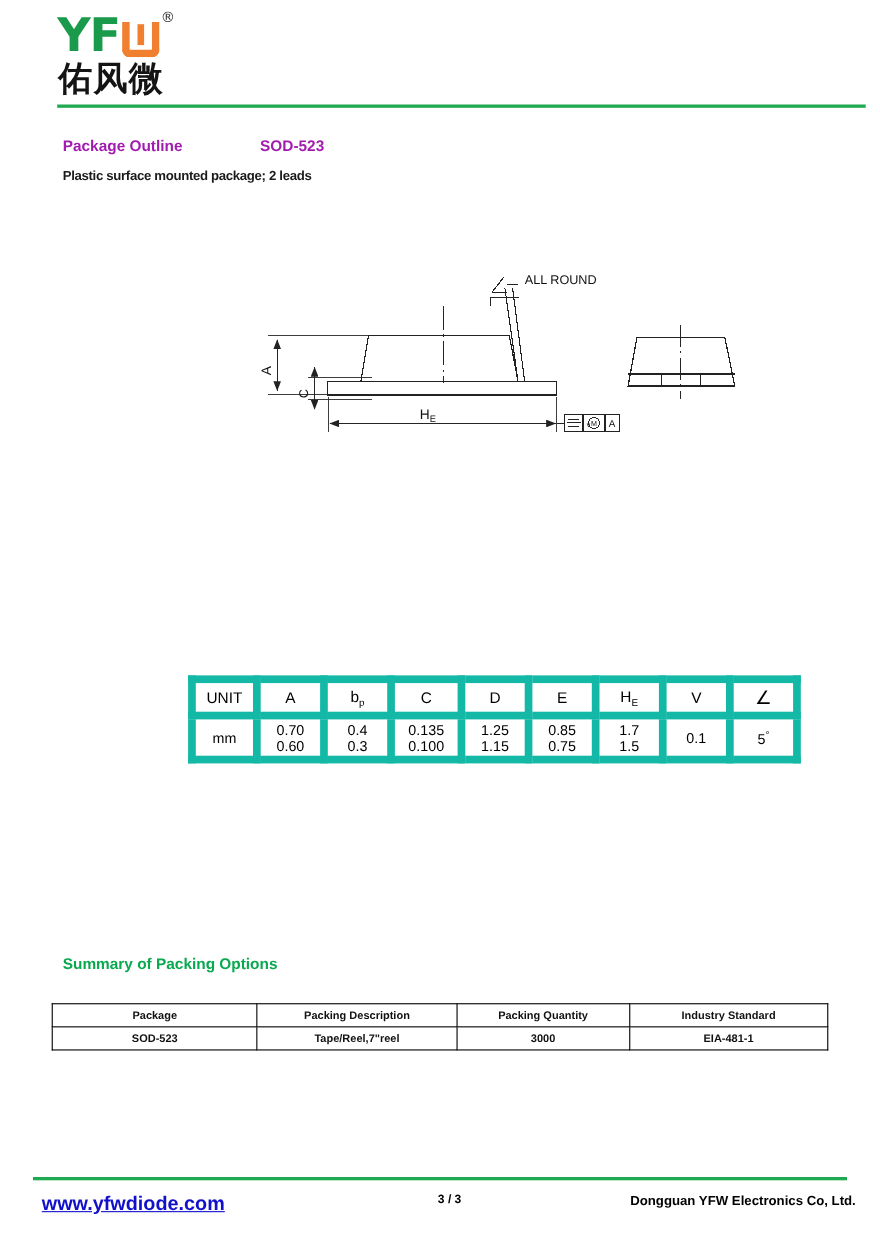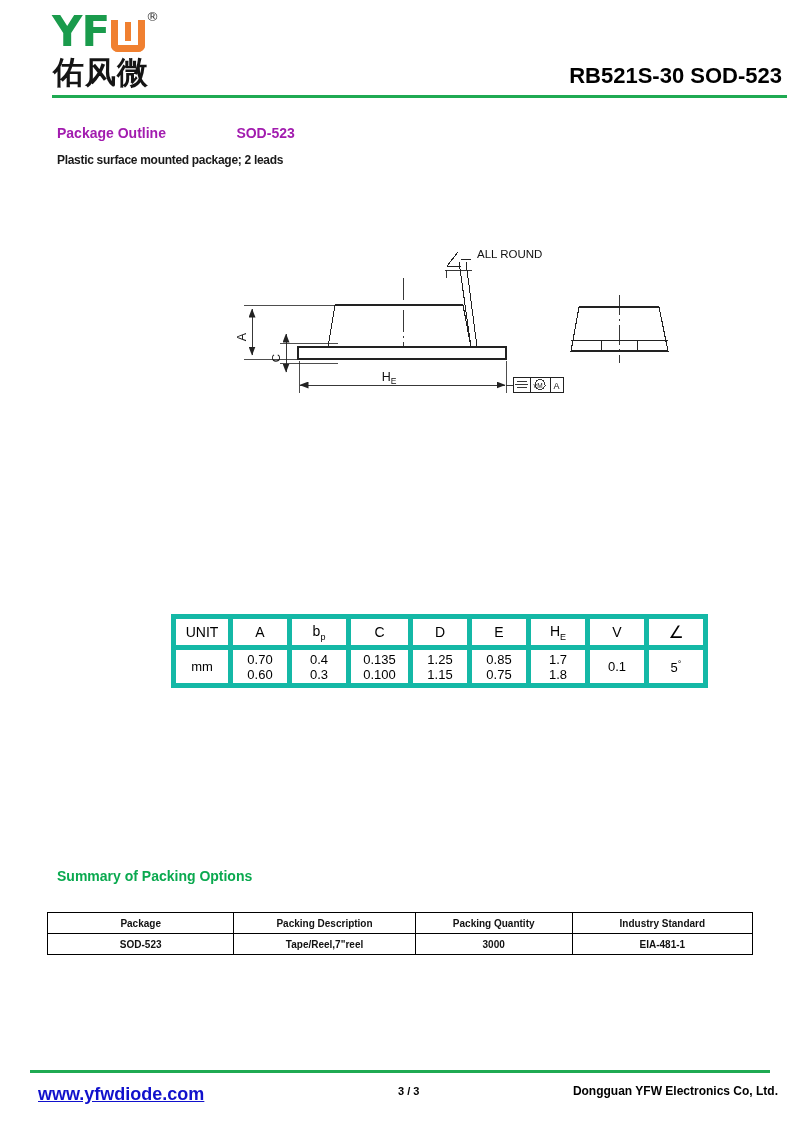--- a/index.html
+++ b/index.html
@@ -134,21 +134,21 @@
   
   #dim-table-wrap {
     position: absolute;
     left: 171px; top: 614px;
   }
   table.dimtable {
     border-collapse: collapse;
     font-size: 13px;
   }
   table.dimtable td {
-    border: 5px solid #14b8a6;
+    border: 7px solid #14b8a6;
     text-align: center;
     vertical-align: middle;
     padding: 0;
     font-family: "Liberation Sans", sans-serif;
   }
   .dt-head td { height: 26px; font-size: 14px; }
   .dt-body td { height: 33px; font-size: 13px; line-height: 15px; }
   .dt-unit { width: 52px; }
   .dt-col  { width: 54px; }
   .dt-col-wide { width: 57px; }
@@ -229,21 +229,20 @@
 
   <div id="logo-block">
     <div id="logo-word">
       <span class="logo-yf">YF</span>
       <span class="logo-w"></span>
       <span class="logo-reg">®</span>
     </div>
     <div id="logo-cn">佑风微</div>
   </div>
 
-  <div id="header-title">RB521S-30   SOD-523</div>
   <div id="header-rule"></div>
 </div>
 
 <div id="pkg-outline-row">
   <span id="pkg-outline-label">Package Outline</span>
   <span id="pkg-outline-value">SOD-523</span>
 </div>
 <div id="pkg-subtitle">Plastic surface mounted package; 2 leads</div>
 
 <div id="drawing">
@@ -363,21 +362,21 @@
       <td class="dt-col">V</td>
       <td class="dt-col"><span class="ang-sym">∠</span></td>
     </tr>
     <tr class="dt-body">
       <td>mm</td>
       <td><span>0.70</span><br><span>0.60</span></td>
       <td><span>0.4</span><br><span>0.3</span></td>
       <td><span>0.135</span><br><span>0.100</span></td>
       <td><span>1.25</span><br><span>1.15</span></td>
       <td><span>0.85</span><br><span>0.75</span></td>
-      <td><span>1.7</span><br><span>1.8</span></td>
+      <td><span>1.7</span><br><span>1.5</span></td>
       <td>0.1</td>
       <td><span>5</span><span class="deg">°</span></td>
     </tr>
   </tbody>
     </table>
 </div>
 
 <div id="packing-title">Summary of Packing Options</div>
 <div id="packing-table-wrap">
   <table class="packtable">

